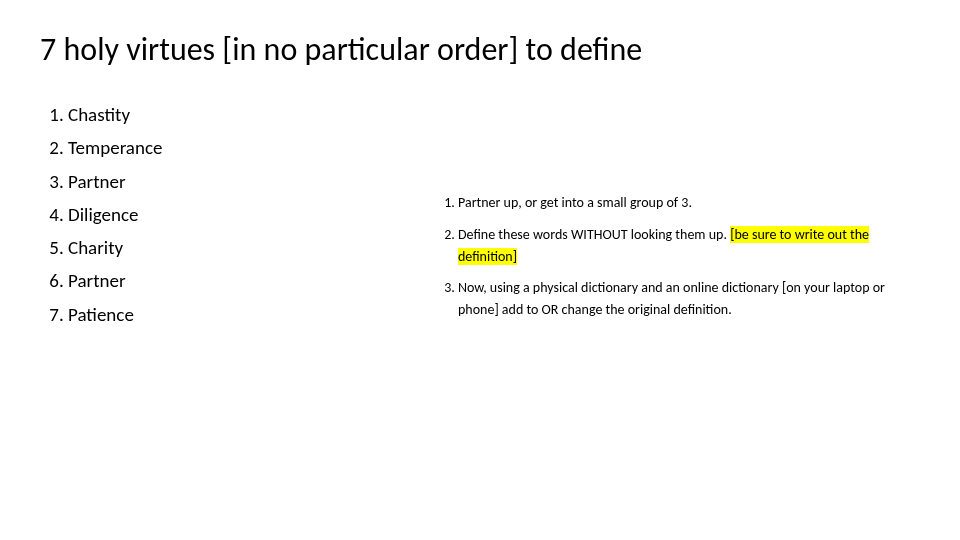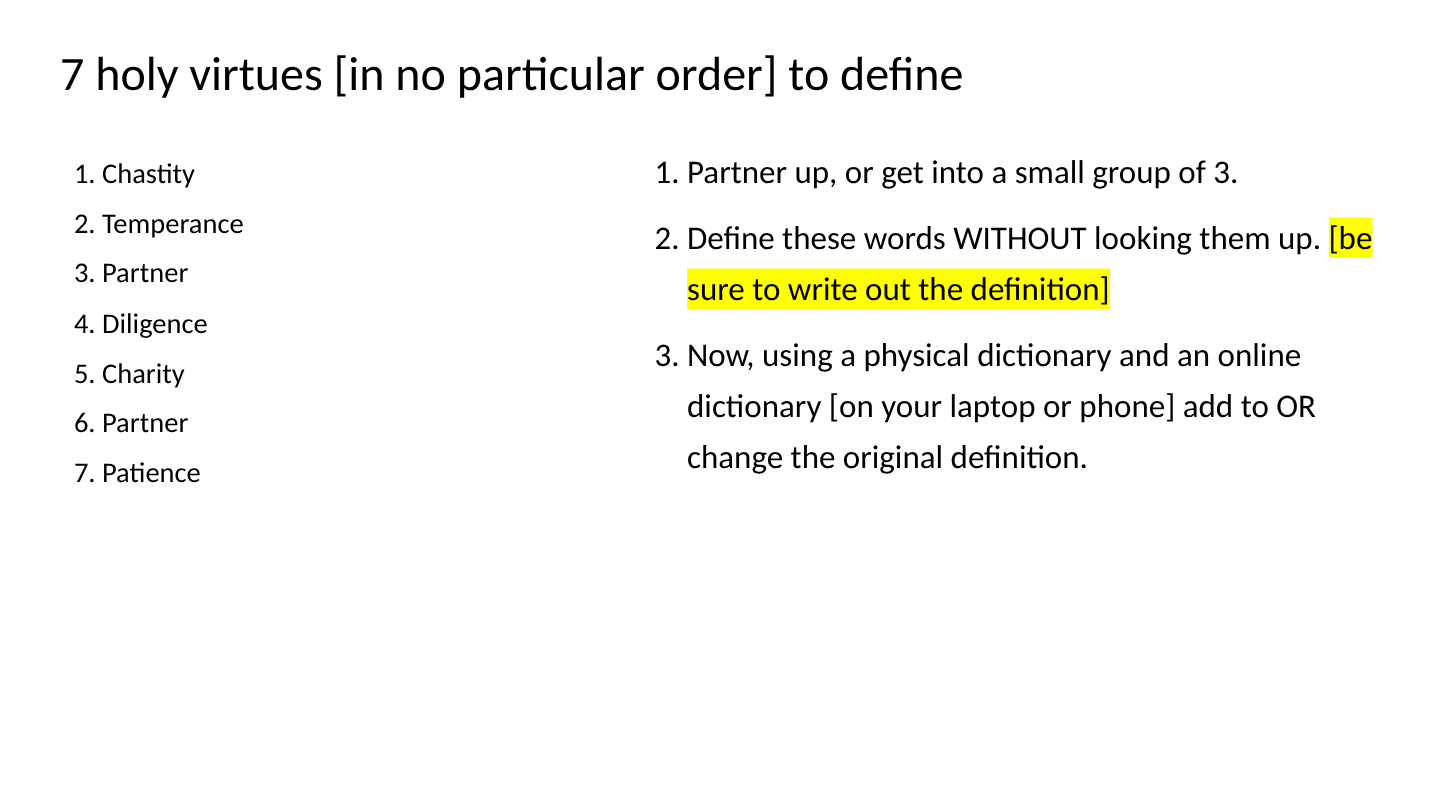--- a/index.html
+++ b/index.html
@@ -46,21 +46,21 @@
       padding-left: 28px;
     }
 
     ol li {
       font-size: 19px;
       line-height: 1.75;
       color: #000;
     }
 
     .right-column ol li {
-      font-size: 22px;
+      font-size: 14px;
       line-height: 1.55;
       margin-bottom: 10px;
     }
 
     .highlight {
       background-color: #ffff00;
     }
   </style>
 </head>
 <body>

